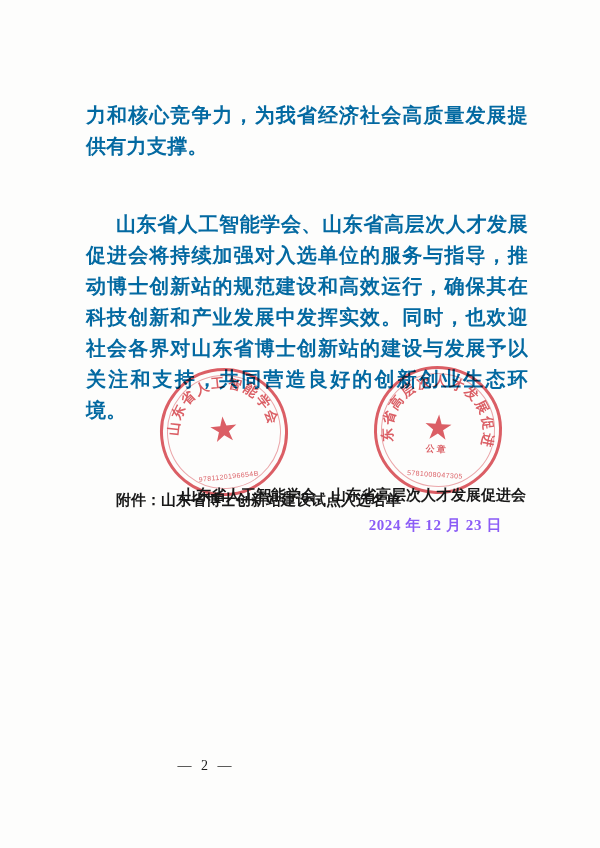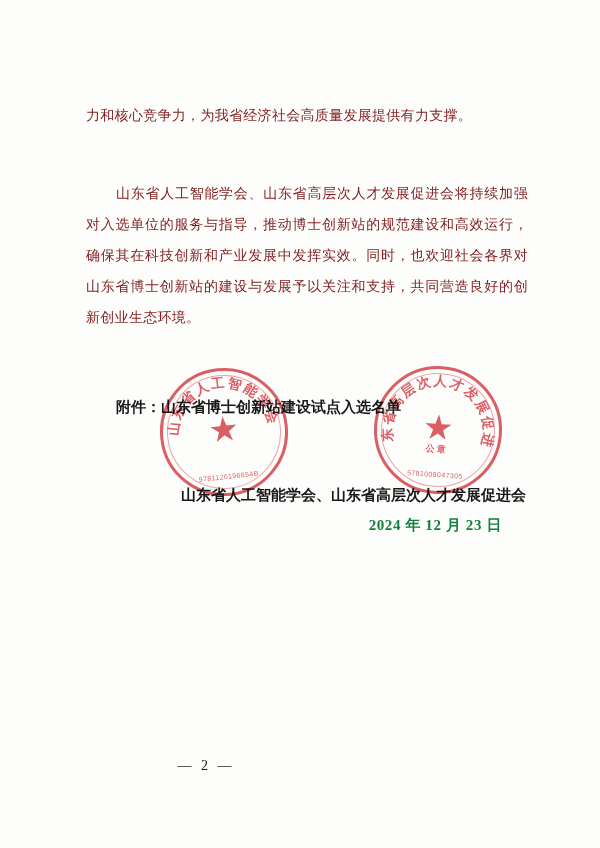--- a/index.html
+++ b/index.html
@@ -20,28 +20,28 @@
     height: 848px;
     background: #fdfdfc;
   }
   .doc-body {
     position: absolute;
     left: 86px;
     top: 100px;
     width: 442px;
   }
   .para {
-    font-size: 14px;
+    font-size: 20px;
     line-height: 31px;
     letter-spacing: 0.3px;
     text-align: justify;
     text-justify: inter-ideograph;
     margin: 0 0 0 0;
-    color: #7f1d1d;
-    font-weight: 400;
+    color: #0369a1;
+    font-weight: 700;
   }
   .para.indent {
     text-indent: 30px;
     margin-top: 40px;
   }
   .spacer-sm { height: 7px; }
   .spacer-lg { height: 52px; }
 
   .attachment-line {
     font-size: 15px;
@@ -63,21 +63,21 @@
     font-size: 15px;
     line-height: 30px;
     color: #181818;
     font-weight: 600;
     text-align: right;
     padding-right: 2px;
   }
   .sign-date {
     font-size: 15px;
     line-height: 30px;
-    color: #15803d;
+    color: #8b5cf6;
     font-weight: 600;
     text-align: right;
     padding-right: 26px;
     letter-spacing: 0.6px;
   }
 
   
   .seal {
     position: absolute;
     width: 122px;

